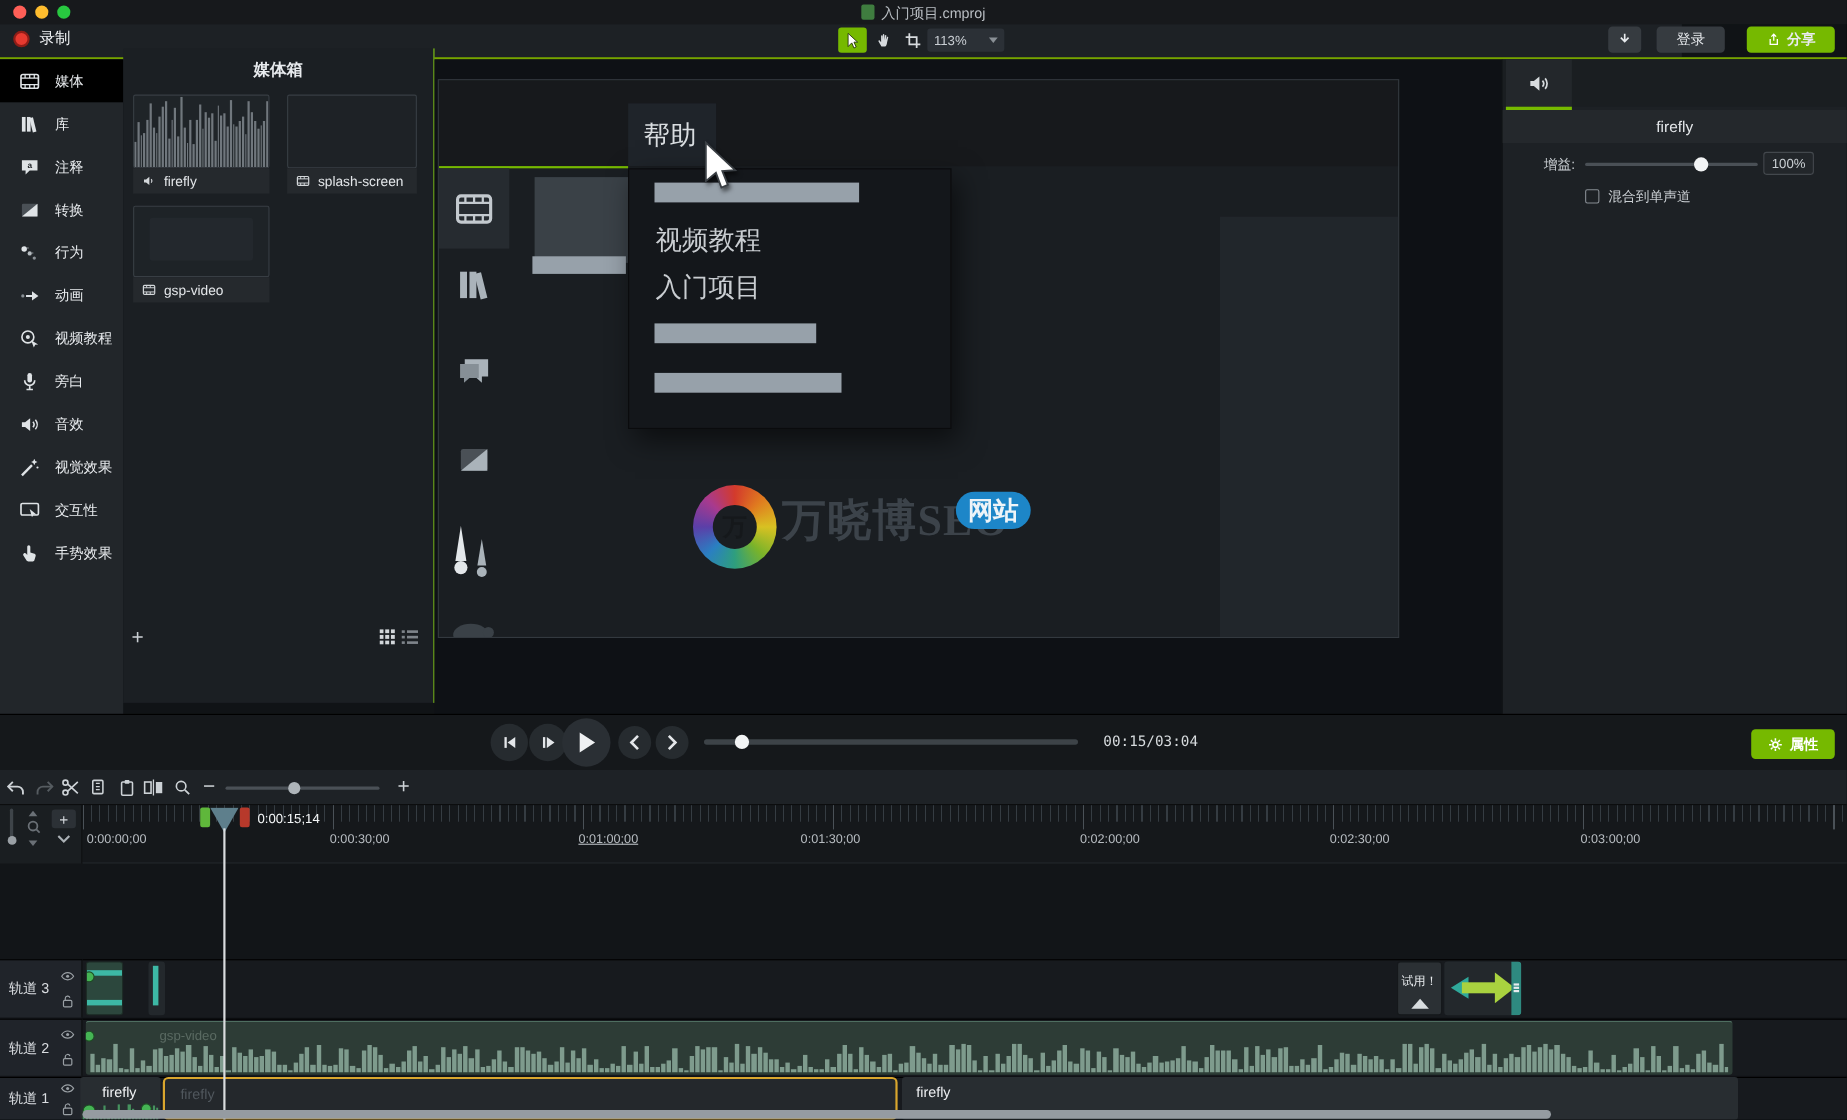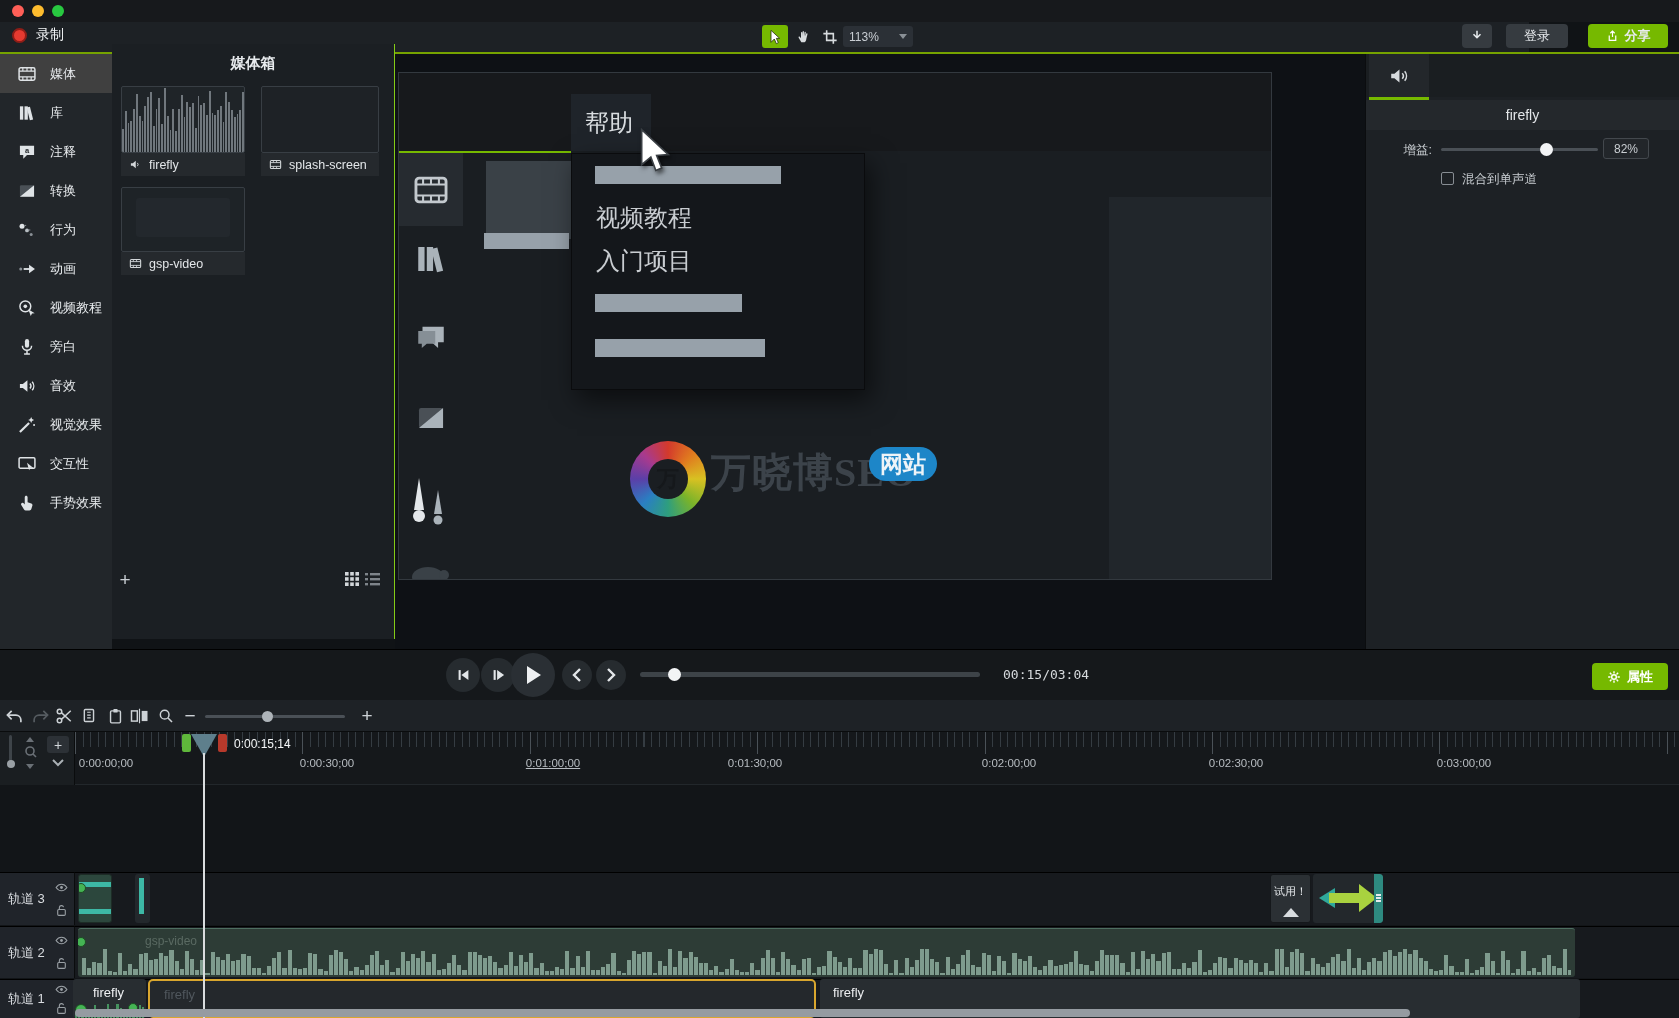--- a/index.html
+++ b/index.html
@@ -26,21 +26,21 @@
   .toolbtn{top:25px;width:26px;height:23px;border-radius:3px;display:flex;align-items:center;justify-content:center;}
   .toolbtn.sel{background:#76b900;}
   .zoombox{left:843px;top:26px;width:70px;height:21px;background:#2b3036;border-radius:3px;display:flex;align-items:center;font-size:12px;color:#c9ced3;padding:0 6px;box-sizing:border-box;justify-content:space-between;}
   .chev{width:0;height:0;border-left:4px solid transparent;border-right:4px solid transparent;border-top:5px solid #8a9096;}
   .tb-btn{top:24px;height:24px;background:#363b40;border-radius:4px;display:flex;align-items:center;justify-content:center;font-size:13px;color:#e8ebee;}
   .tb-share{background:#76b900;font-weight:bold;gap:6px;}
 
   
   .sidebar{left:0;top:54px;width:112px;height:595px;background:#22262a;}
   .side-item{position:relative;height:39px;display:flex;align-items:center;gap:13px;padding-left:17px;box-sizing:border-box;cursor:default;}
-  .side-item.sel{background:#404040;}
+  .side-item.sel{background:#000000;}
   .side-label{font-size:13px;color:#e8ebee;}
 
   
   .media{left:112px;top:44px;width:283px;height:595px;background:#1b1f23;border-right:1px solid #84cc16;box-sizing:border-box;}
   .media-title{left:0;width:100%;top:10px;text-align:center;font-size:15px;font-weight:bold;color:#e8ebee;}
   .thumb{background:#1f2428;border:1px solid #383e44;box-sizing:border-box;border-radius:2px;overflow:hidden;}
   .mlabel{background:#25292d;display:flex;align-items:center;gap:7px;padding-left:8px;font-size:12.5px;color:#e3e6e9;box-sizing:border-box;}
   .inner-rect{position:absolute;left:14px;top:10px;right:14px;bottom:14px;background:#23282d;border-radius:3px;}
 
   
@@ -124,20 +124,23 @@
 </style>
 </head>
 <body>
 
 <div id="app">
 
   <div class="abs titlebar">
     <div class="abs tl red"></div>
     <div class="abs tl yellow"></div>
     <div class="abs tl green"></div>
+    <div class="abs win-title">
+      <span class="doc-ic"></span><span>入门项目.cmproj</span>
+    </div>
   </div>
 
   <div class="abs menubar">
     <div class="abs rec" style="top:4px;">
       <span class="rec-dot"></span>
       <span class="rec-label">录制</span>
     </div>
 
     <div class="abs toolbtn sel" style="left:762px;top:3px;">
       <svg width="16" height="16" viewBox="0 0 24 24">
@@ -464,21 +467,21 @@
     </div>
     <div class="abs props-tab-underline"></div>
     <div class="abs props-title">
         <span>firefly</span>
       </div>
 
     <div class="abs gain-label">增益:</div>
     <div class="abs slider-track">
       <div class="abs slider-dot" style="left:63%;"></div>
     </div>
-    <div class="abs gain-box">82%</div>
+    <div class="abs gain-box">100%</div>
 
     <div class="abs checkbox"></div>
     <div class="abs check-label">混合到单声道</div>
   </div>
 
   <div class="abs playbar">
     <div class="abs pb-btn" style="left:446px;top:8px;width:34px;height:34px;">
       <svg width="15" height="14" viewBox="0 0 20 20">
           <rect x="3" y="3" width="3" height="14" fill="#e3e6e9"></rect>
           <polygon points="17,3 17,17 7,10" fill="#e3e6e9"></polygon>

